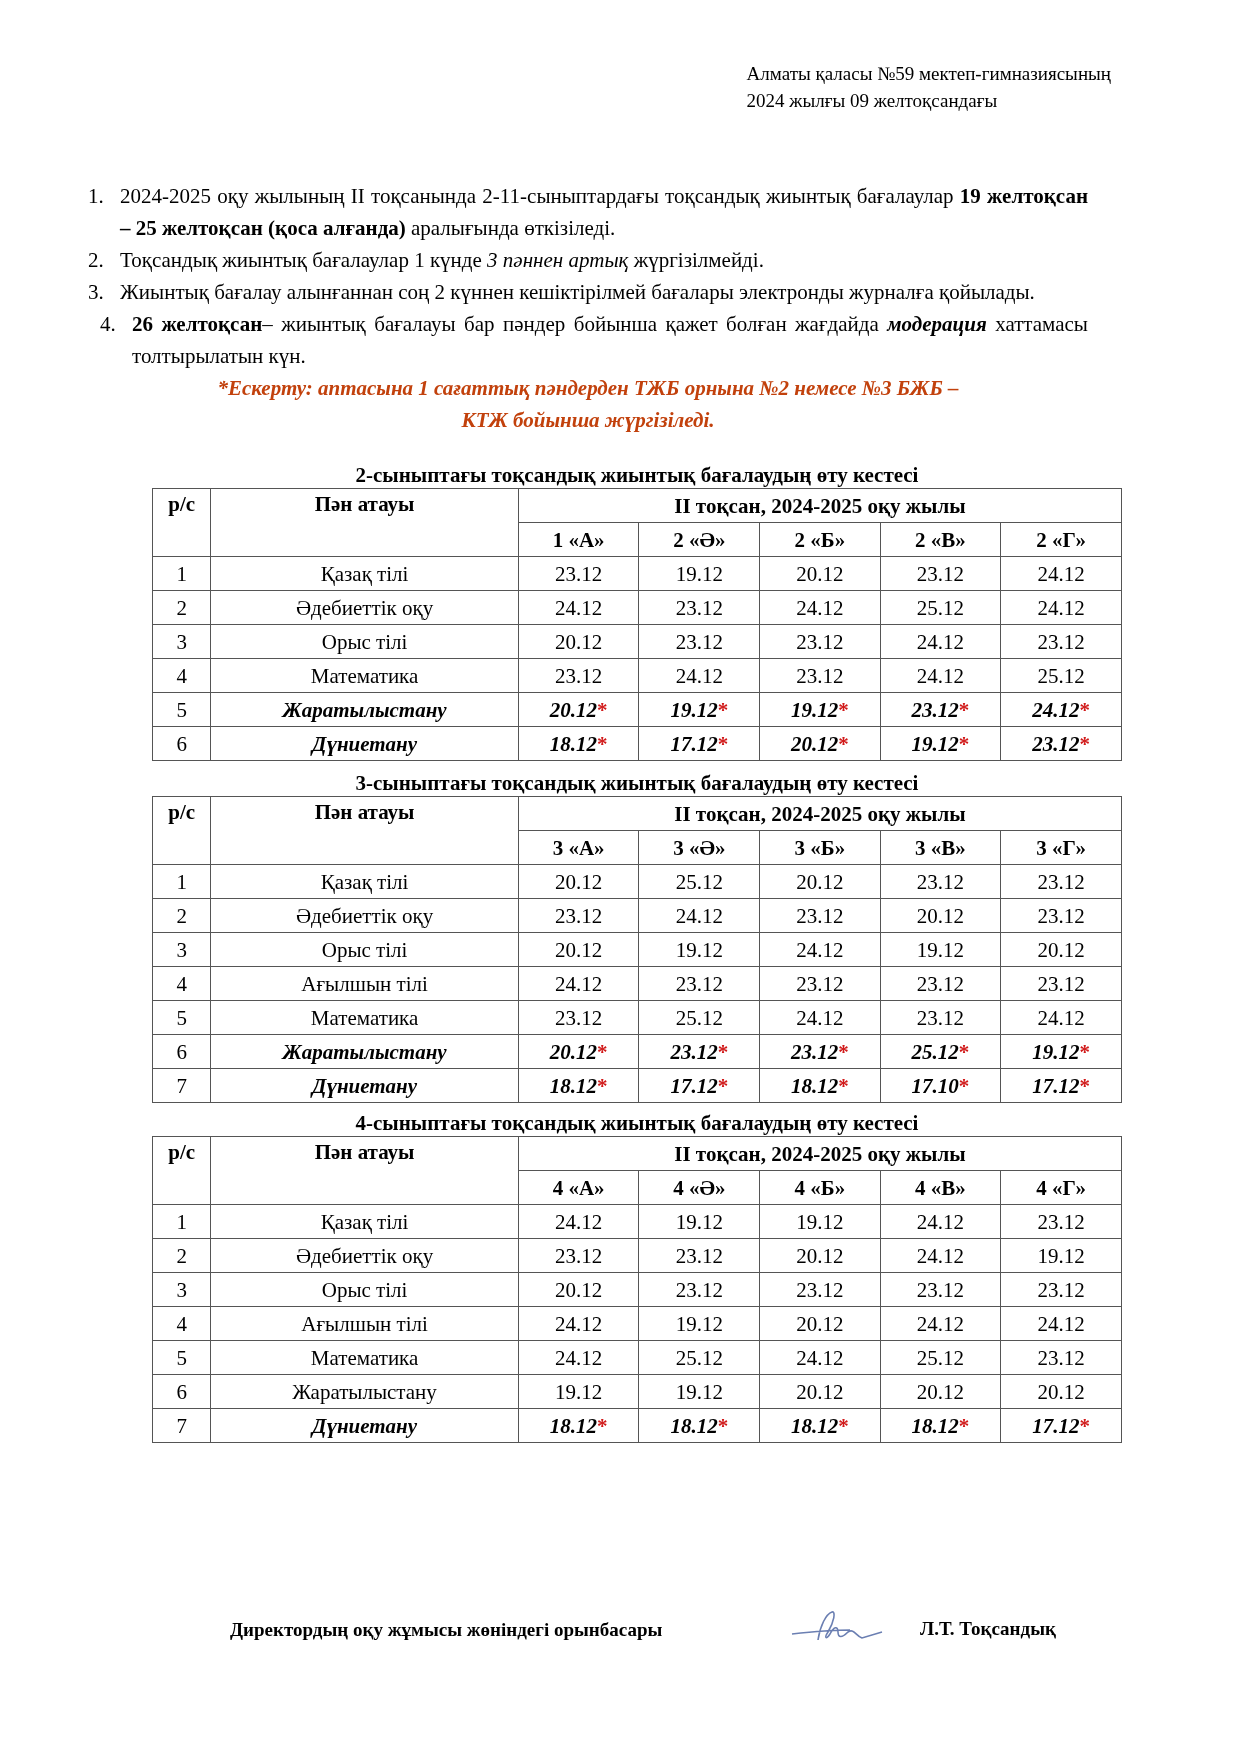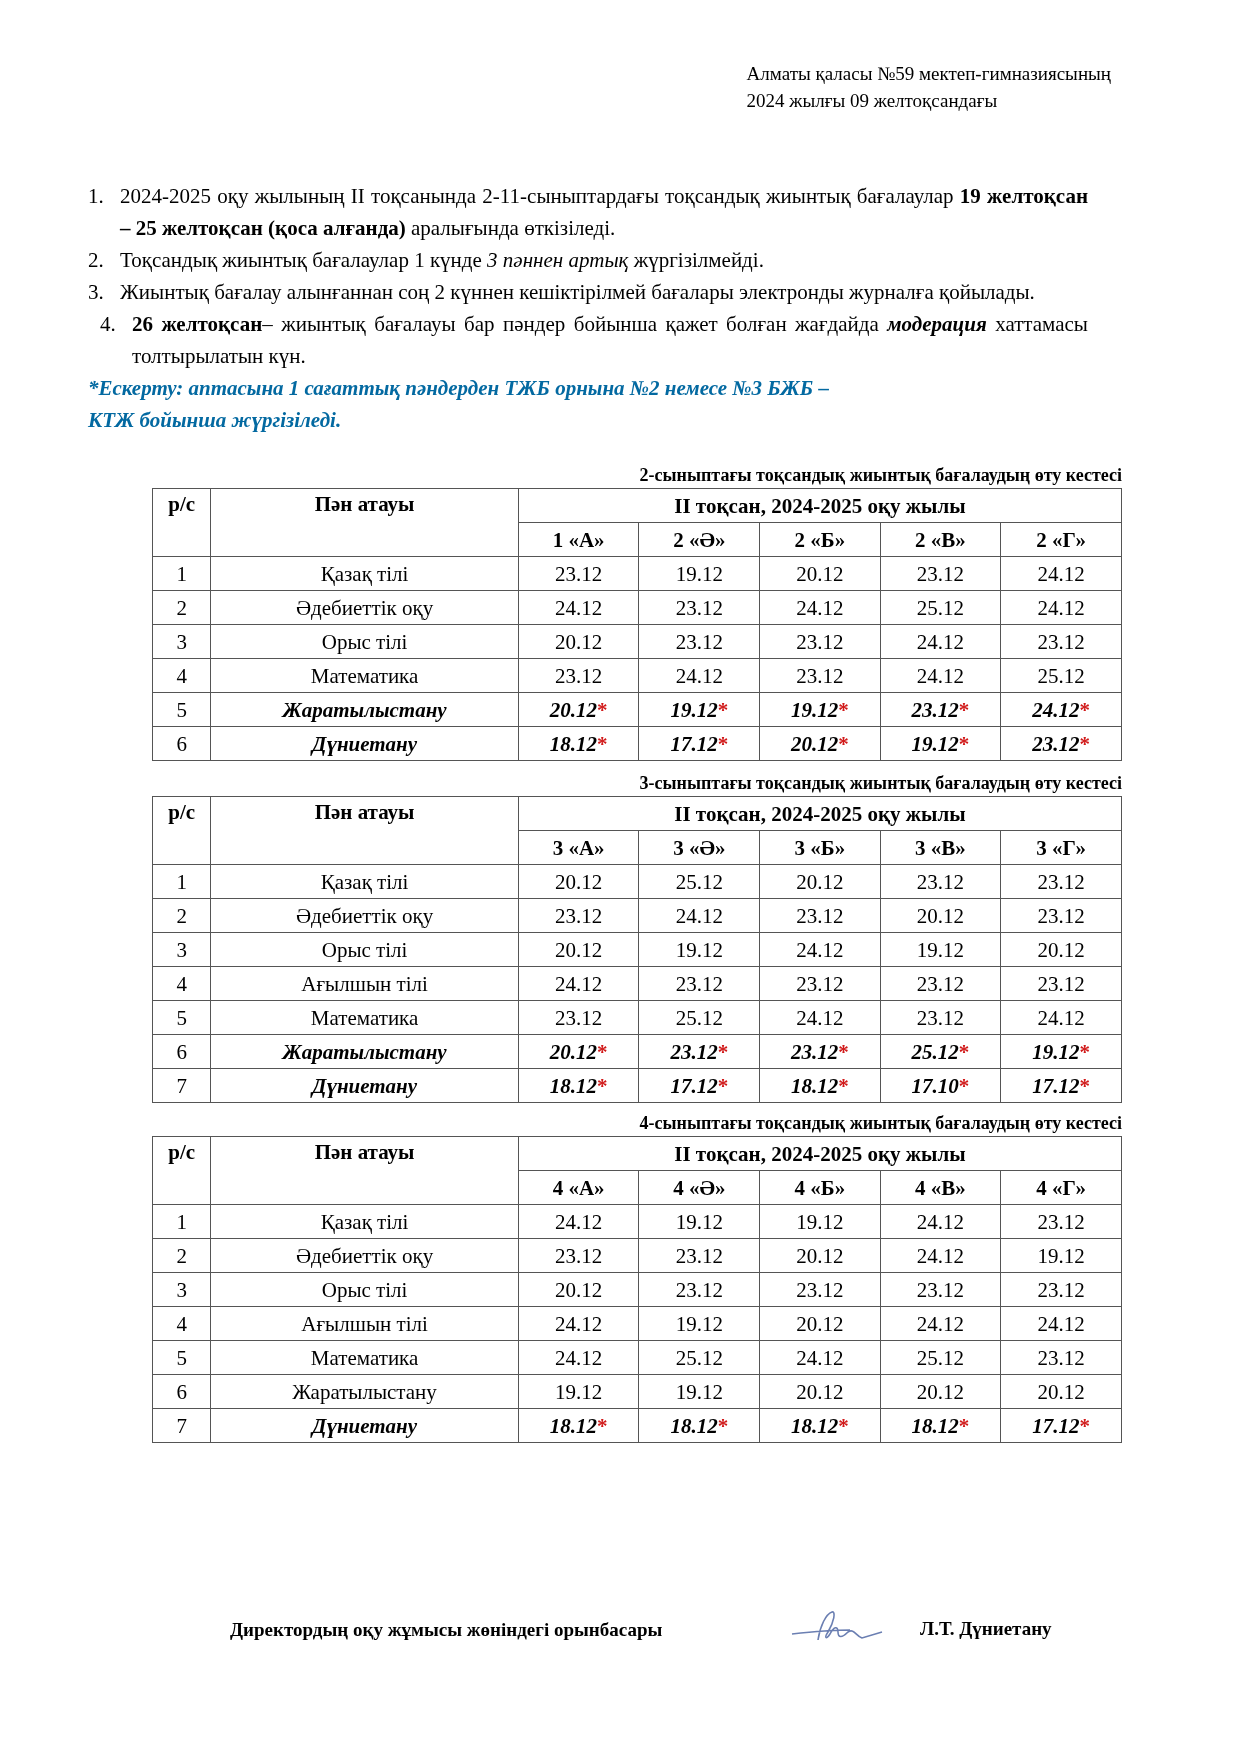--- a/index.html
+++ b/index.html
@@ -13,26 +13,26 @@
   }
   .items {
     position: absolute; left: 88px; top: 180px; width: 1000px;
     font-size: 21px; line-height: 32px;
   }
   .item { position: relative; padding-left: 32px; text-align: justify; }
   .item .num { position: absolute; left: 0; top: 0; }
   .item4 { padding-left: 44px; }
   .item4 .num { left: 12px; }
   .note {
-    color: #0369a1; font-weight: bold; font-style: italic; 
+    color: #c2410c; font-weight: bold; font-style: italic; text-align: center;
     font-size: 21px; line-height: 32px; margin-top: 0;
   }
   .section { position: absolute; left: 170px; width: 970px; }
   .section-title {
-    text-align: right; font-weight: bold; font-size: 18px; line-height: 26px;
+    text-align: center; font-weight: bold; font-size: 21px; line-height: 26px;
     width: 970px; margin-left: 0;
   }
   table {
     border-collapse: collapse; width: 970px; font-size: 21px;
     table-layout: fixed;
   }
   td, th {
     border: 1.5px solid #555; text-align: center; padding: 0; height: 33px;
     font-weight: normal; vertical-align: middle; line-height: 30px;
   }
@@ -345,14 +345,14 @@
     </div>
   </div>
 
 <div class="sign">
   <span class="role">Директордың оқу жұмысы жөніндегі орынбасары</span>
   <span class="sig">
     <svg width="95" height="40" viewBox="0 0 95 40">
       <path d="M2 26 C20 24 40 22 60 22 M28 32 C30 18 36 6 42 4 C46 3 44 14 38 24 C34 30 36 32 40 26 C44 18 48 18 48 24 C48 30 52 30 58 24 C64 20 66 28 72 30 L92 24" fill="none" stroke="#6b7fb2" stroke-width="1.6"></path>
     </svg>
   </span>
-  <span class="name">Л.Т. Дүниетану</span>
+  <span class="name">Л.Т. Тоқсандық</span>
 </div>
 
 </body></html>

